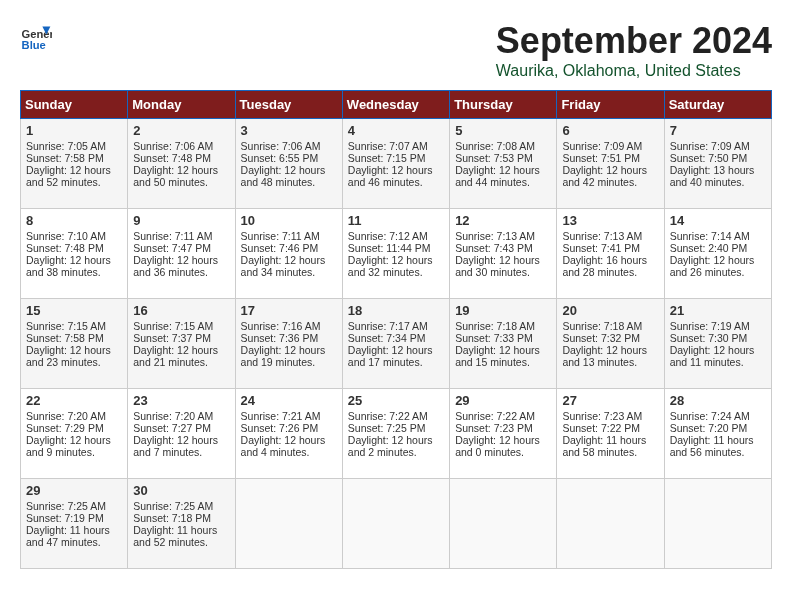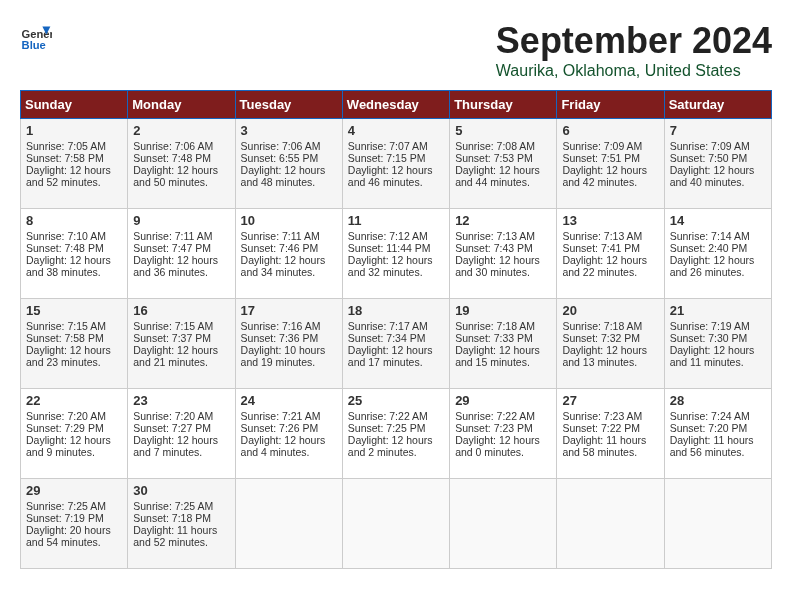--- a/index.html
+++ b/index.html
@@ -104,51 +104,51 @@
       </tr>
   </thead>
   <tbody id="calendar-body">
   <tr>
         <td><span class="day-num">1</span><span>Sunrise: 7:05 AM</span><br><span>Sunset: 7:58 PM</span><br><span>Daylight: 12 hours and 52 minutes.</span></td>
         <td><span class="day-num">2</span><span>Sunrise: 7:06 AM</span><br><span>Sunset: 7:48 PM</span><br><span>Daylight: 12 hours and 50 minutes.</span></td>
         <td><span class="day-num">3</span><span>Sunrise: 7:06 AM</span><br><span>Sunset: 6:55 PM</span><br><span>Daylight: 12 hours and 48 minutes.</span></td>
         <td><span class="day-num">4</span><span>Sunrise: 7:07 AM</span><br><span>Sunset: 7:15 PM</span><br><span>Daylight: 12 hours and 46 minutes.</span></td>
         <td><span class="day-num">5</span><span>Sunrise: 7:08 AM</span><br><span>Sunset: 7:53 PM</span><br><span>Daylight: 12 hours and 44 minutes.</span></td>
         <td><span class="day-num">6</span><span>Sunrise: 7:09 AM</span><br><span>Sunset: 7:51 PM</span><br><span>Daylight: 12 hours and 42 minutes.</span></td>
-        <td><span class="day-num">7</span><span>Sunrise: 7:09 AM</span><br><span>Sunset: 7:50 PM</span><br><span>Daylight: 12 hours and 40 minutes.</span></td>
+        <td><span class="day-num">7</span><span>Sunrise: 7:09 AM</span><br><span>Sunset: 7:50 PM</span><br><span>Daylight: 13 hours and 40 minutes.</span></td>
       </tr>
       <tr>
         <td><span class="day-num">8</span><span>Sunrise: 7:10 AM</span><br><span>Sunset: 7:48 PM</span><br><span>Daylight: 12 hours and 38 minutes.</span></td>
         <td><span class="day-num">9</span><span>Sunrise: 7:11 AM</span><br><span>Sunset: 7:47 PM</span><br><span>Daylight: 12 hours and 36 minutes.</span></td>
         <td><span class="day-num">10</span><span>Sunrise: 7:11 AM</span><br><span>Sunset: 7:46 PM</span><br><span>Daylight: 12 hours and 34 minutes.</span></td>
         <td><span class="day-num">11</span><span>Sunrise: 7:12 AM</span><br><span>Sunset: 11:44 PM</span><br><span>Daylight: 12 hours and 32 minutes.</span></td>
         <td><span class="day-num">12</span><span>Sunrise: 7:13 AM</span><br><span>Sunset: 7:43 PM</span><br><span>Daylight: 12 hours and 30 minutes.</span></td>
-        <td><span class="day-num">13</span><span>Sunrise: 7:13 AM</span><br><span>Sunset: 7:41 PM</span><br><span>Daylight: 12 hours and 22 minutes.</span></td>
+        <td><span class="day-num">13</span><span>Sunrise: 7:13 AM</span><br><span>Sunset: 7:41 PM</span><br><span>Daylight: 16 hours and 28 minutes.</span></td>
         <td><span class="day-num">14</span><span>Sunrise: 7:14 AM</span><br><span>Sunset: 2:40 PM</span><br><span>Daylight: 12 hours and 26 minutes.</span></td>
       </tr>
       <tr>
         <td><span class="day-num">15</span><span>Sunrise: 7:15 AM</span><br><span>Sunset: 7:58 PM</span><br><span>Daylight: 12 hours and 23 minutes.</span></td>
         <td><span class="day-num">16</span><span>Sunrise: 7:15 AM</span><br><span>Sunset: 7:37 PM</span><br><span>Daylight: 12 hours and 21 minutes.</span></td>
-        <td><span class="day-num">17</span><span>Sunrise: 7:16 AM</span><br><span>Sunset: 7:36 PM</span><br><span>Daylight: 10 hours and 19 minutes.</span></td>
+        <td><span class="day-num">17</span><span>Sunrise: 7:16 AM</span><br><span>Sunset: 7:36 PM</span><br><span>Daylight: 12 hours and 19 minutes.</span></td>
         <td><span class="day-num">18</span><span>Sunrise: 7:17 AM</span><br><span>Sunset: 7:34 PM</span><br><span>Daylight: 12 hours and 17 minutes.</span></td>
         <td><span class="day-num">19</span><span>Sunrise: 7:18 AM</span><br><span>Sunset: 7:33 PM</span><br><span>Daylight: 12 hours and 15 minutes.</span></td>
         <td><span class="day-num">20</span><span>Sunrise: 7:18 AM</span><br><span>Sunset: 7:32 PM</span><br><span>Daylight: 12 hours and 13 minutes.</span></td>
         <td><span class="day-num">21</span><span>Sunrise: 7:19 AM</span><br><span>Sunset: 7:30 PM</span><br><span>Daylight: 12 hours and 11 minutes.</span></td>
       </tr>
       <tr>
         <td><span class="day-num">22</span><span>Sunrise: 7:20 AM</span><br><span>Sunset: 7:29 PM</span><br><span>Daylight: 12 hours and 9 minutes.</span></td>
         <td><span class="day-num">23</span><span>Sunrise: 7:20 AM</span><br><span>Sunset: 7:27 PM</span><br><span>Daylight: 12 hours and 7 minutes.</span></td>
         <td><span class="day-num">24</span><span>Sunrise: 7:21 AM</span><br><span>Sunset: 7:26 PM</span><br><span>Daylight: 12 hours and 4 minutes.</span></td>
         <td><span class="day-num">25</span><span>Sunrise: 7:22 AM</span><br><span>Sunset: 7:25 PM</span><br><span>Daylight: 12 hours and 2 minutes.</span></td>
         <td><span class="day-num">29</span><span>Sunrise: 7:22 AM</span><br><span>Sunset: 7:23 PM</span><br><span>Daylight: 12 hours and 0 minutes.</span></td>
         <td><span class="day-num">27</span><span>Sunrise: 7:23 AM</span><br><span>Sunset: 7:22 PM</span><br><span>Daylight: 11 hours and 58 minutes.</span></td>
         <td><span class="day-num">28</span><span>Sunrise: 7:24 AM</span><br><span>Sunset: 7:20 PM</span><br><span>Daylight: 11 hours and 56 minutes.</span></td>
       </tr>
       <tr>
-        <td><span class="day-num">29</span><span>Sunrise: 7:25 AM</span><br><span>Sunset: 7:19 PM</span><br><span>Daylight: 20 hours and 54 minutes.</span></td>
+        <td><span class="day-num">29</span><span>Sunrise: 7:25 AM</span><br><span>Sunset: 7:19 PM</span><br><span>Daylight: 11 hours and 47 minutes.</span></td>
         <td><span class="day-num">30</span><span>Sunrise: 7:25 AM</span><br><span>Sunset: 7:18 PM</span><br><span>Daylight: 11 hours and 52 minutes.</span></td>
         <td class="empty"></td>
         <td class="empty"></td>
         <td class="empty"></td>
         <td class="empty"></td>
         <td class="empty"></td>
       </tr>
     </tbody>
 </table>
 

